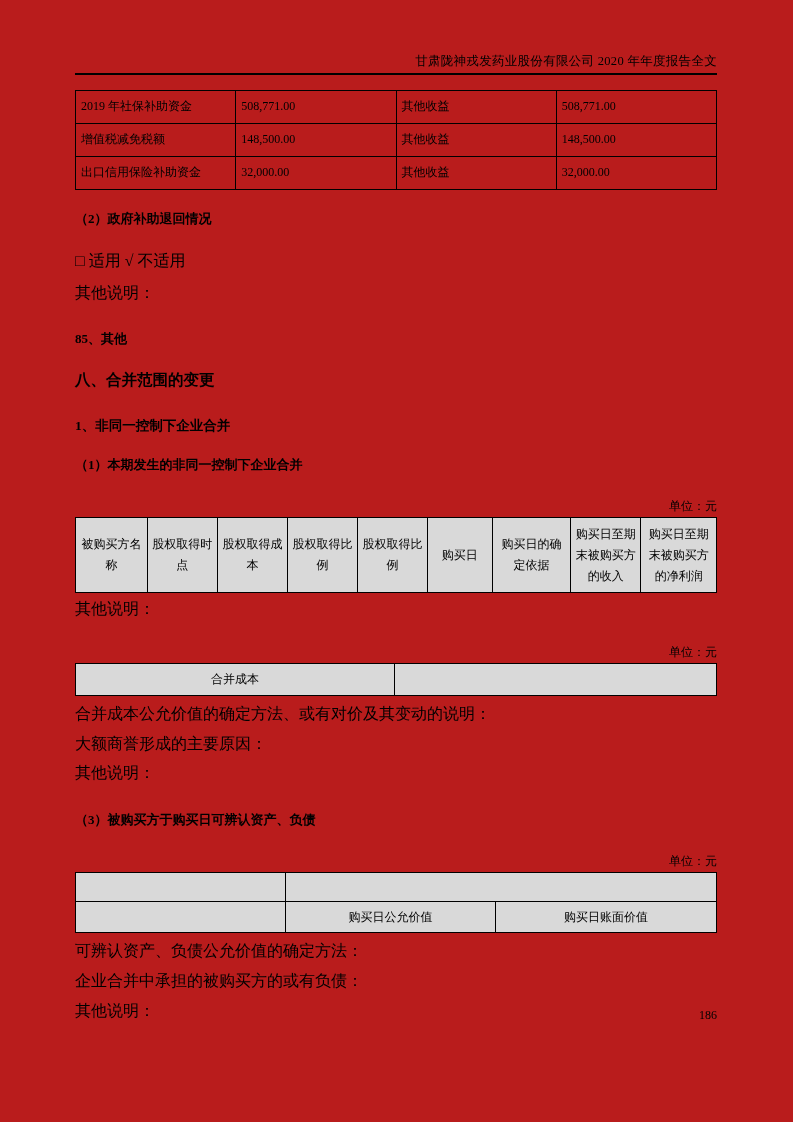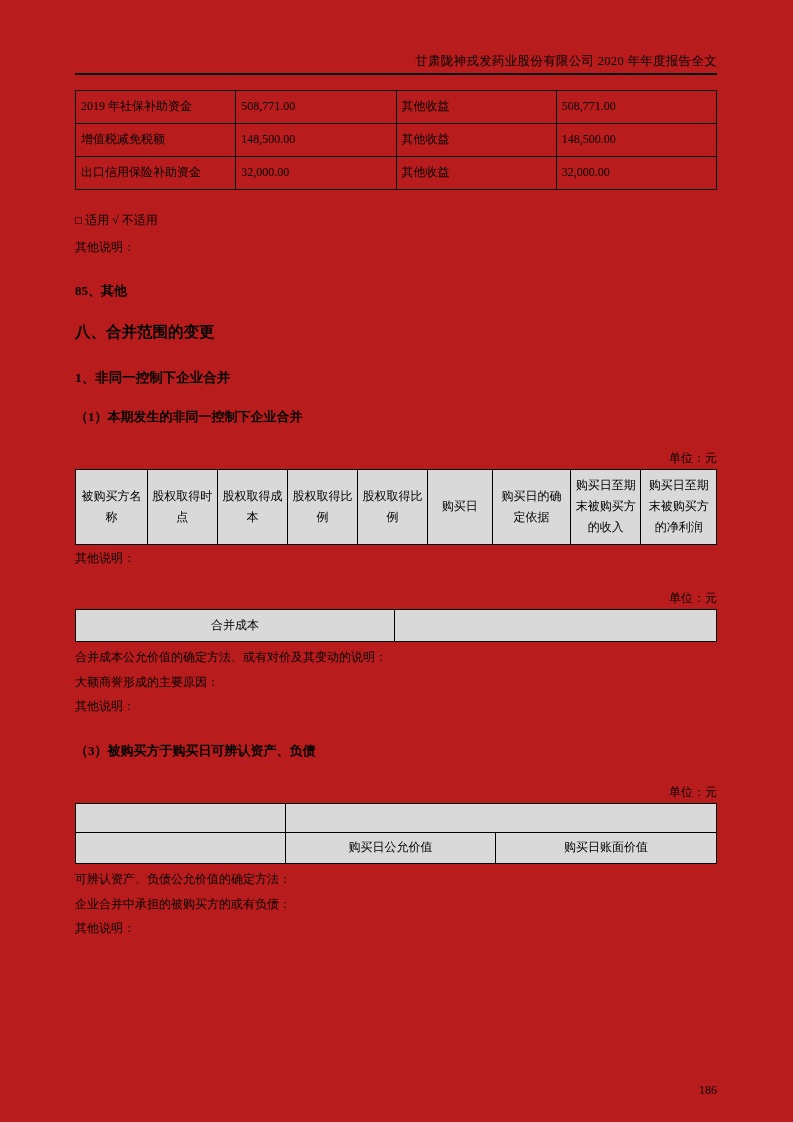--- a/index.html
+++ b/index.html
@@ -39,21 +39,21 @@
   .t-subsidy td { height: 30px; }
   .num { text-align: left; }
   .gray { background: #d9d9d9; }
   .h-sub {
     font-weight: bold;
     font-size: 13px;
     margin-top: 21px;
     line-height: 1.3;
   }
   .line-plain {
-    font-size: 12px;
+    font-size: 16px;
     line-height: 1.3;
   }
   .applicability { margin-top: 23px; }
   .mt12 { margin-top: 12px; }
   .h-num85 {
     font-weight: bold;
     font-size: 13px;
     margin-top: 26px;
   }
   .h-chapter {
@@ -84,21 +84,21 @@
   .h-gap { margin-top: 28px; }
   .t-cost { margin-top: 2px; }
   .t-cost td { height: 29px; text-align: center; vertical-align: middle; }
   .t-assets { margin-top: 2px; }
   .t-assets .r1 td { height: 26px; }
   .t-assets .r2 td { height: 28px; text-align: center; vertical-align: middle; }
   .mt8 { margin-top: 8px; }
   .mt9 { margin-top: 9px; }
   .page-number {
     position: absolute;
-    top: 1083px;
+    top: 1008px;
     right: 76px;
     font-size: 12px;
   }
 </style>
 </head>
 <body>
 
 <div class="page">
 
   <div class="doc-header">甘肃陇神戎发药业股份有限公司 2020 年年度报告全文</div>
@@ -125,20 +125,21 @@
       </tr>
       <tr>
         <td>出口信用保险补助资金</td>
         <td class="num">32,000.00</td>
         <td>其他收益</td>
         <td class="num">32,000.00</td>
       </tr>
     </tbody>
   </table>
 
+  <div class="h-sub">（2）政府补助退回情况</div>
   <div class="line-plain applicability">□ 适用 √ 不适用</div>
   <div class="line-plain mt12">其他说明：</div>
 
   <div class="h-num85">85、其他</div>
 
   <div class="h-chapter">八、合并范围的变更</div>
 
   <div class="h-item">1、非同一控制下企业合并</div>
 
   <div class="h-sub h-sub2">（1）本期发生的非同一控制下企业合并</div>

